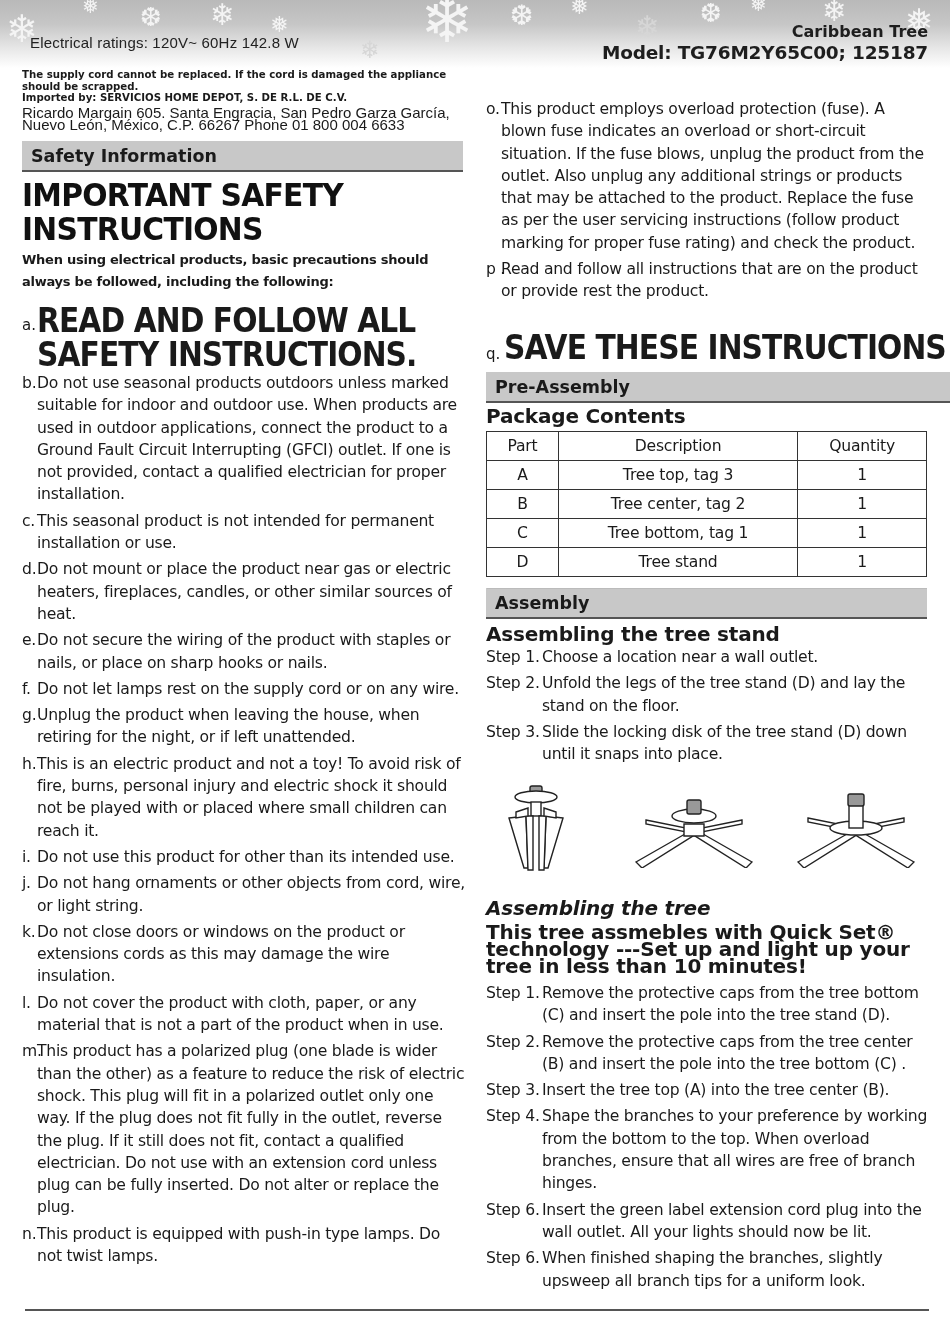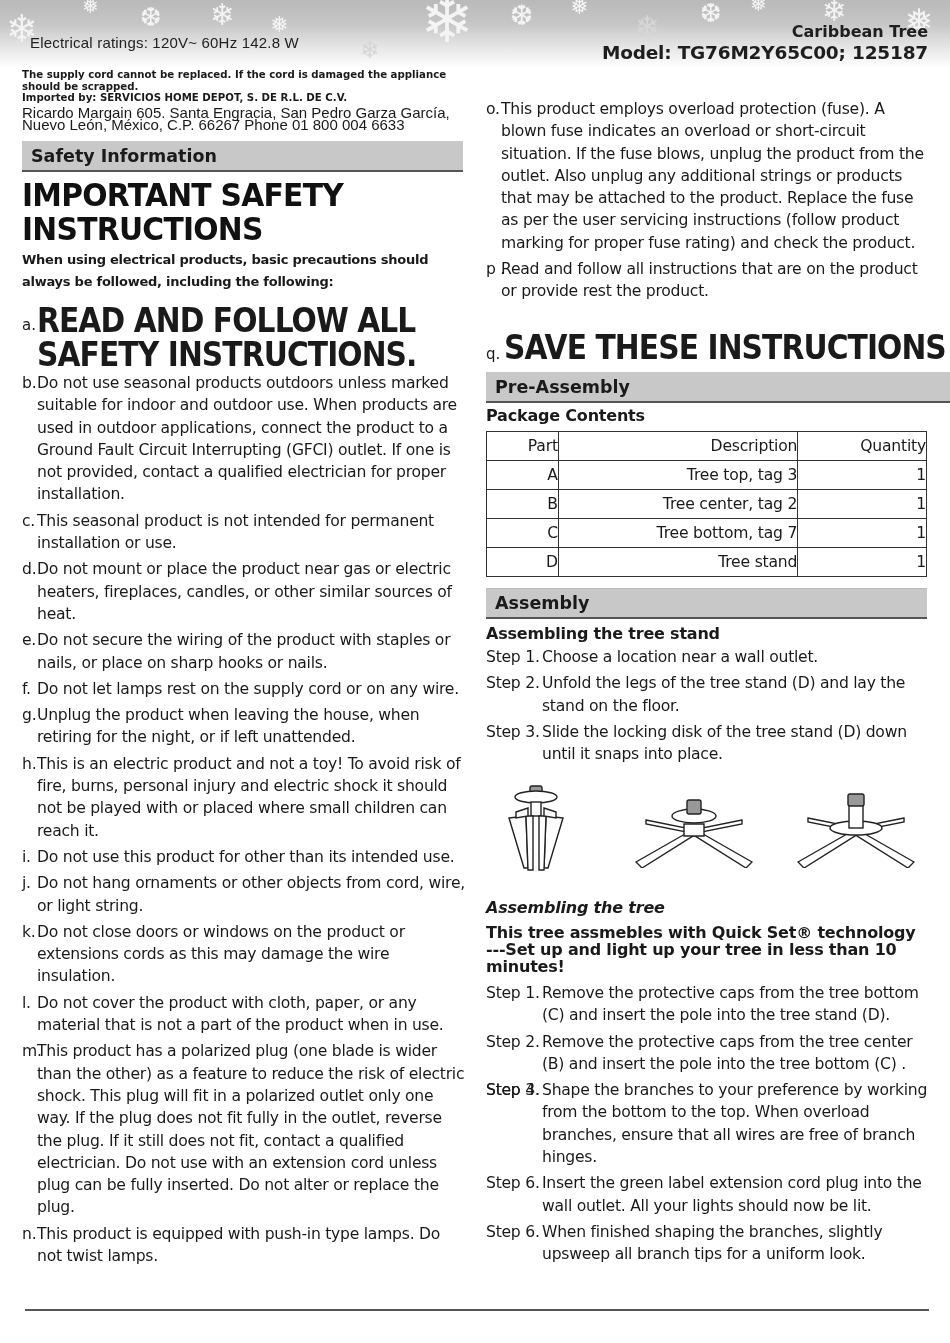--- a/index.html
+++ b/index.html
@@ -45,25 +45,25 @@
   .item .lbl { position: absolute; left: 0; top: 0; }
   .item + .item { margin-top: 4px; }
 
   .item-big { position: relative; padding-left: 15px; }
   .item-big .lbl { position: absolute; left: 0; bottom: 2px; font-size: 15px; }
   .item-big .txt {
     font-weight: bold; font-size: 33px; line-height: 34px; letter-spacing: -1px; display: inline-block;
     transform: scaleX(0.9); transform-origin: left; white-space: nowrap;
   }
 
-  .sub-head { font-weight: bold; font-size: 16px; line-height: 20px; letter-spacing: -0.2px; }
+  .sub-head { font-weight: bold; font-size: 20px; line-height: 20px; letter-spacing: -0.2px; }
 
   table.contents { border-collapse: collapse; width: 441px; font-size: 15.6px; letter-spacing: -0.2px; }
   table.contents th, table.contents td {
-    border: 1.5px solid #333; text-align: right; height: 29px; font-weight: normal; padding: 0; margin-left: 32px;
+    border: 1.5px solid #333; text-align: center; height: 29px; font-weight: normal; padding: 0; margin-left: 32px;
   }
 
   .step { position: relative; padding-left: 56px; font-size: 15.6px; line-height: 22.3px; letter-spacing: -0.25px; }
   .step .lbl { position: absolute; left: 0; top: 0; }
   .step + .step { margin-top: 4px; }
 
   .rule { position: absolute; height: 2px; background: #555; }
   .fig { position: absolute; }
 </style>
 </head>
@@ -170,21 +170,21 @@
           <td>Tree top, tag 3</td>
           <td>1</td>
         </tr>
         <tr>
           <td>B</td>
           <td>Tree center, tag 2</td>
           <td>1</td>
         </tr>
         <tr>
           <td>C</td>
-          <td>Tree bottom, tag 7</td>
+          <td>Tree bottom, tag 1</td>
           <td>1</td>
         </tr>
         <tr>
           <td>D</td>
           <td>Tree stand</td>
           <td>1</td>
         </tr>
       </tbody>
     </table>
   </div>
@@ -237,20 +237,20 @@
       </g>
     </svg>
   </div>
 
   <div class="sub-head" style="position:absolute;top:898px;font-style:italic;">Assembling the tree</div>
   <div class="sub-head" style="position:absolute;top:924px;width:440px;line-height:17px;">This tree  assmebles with Quick Set® technology ---Set up and light up your tree in less than 10 minutes!</div>
 
   <div style="position:absolute;top:982px;width:450px;">
     <div class="step"><span class="lbl">Step 1.</span><span>Remove the protective caps from the tree bottom (C) and insert the pole into the tree  stand (D).</span></div>
     <div class="step"><span class="lbl">Step 2.</span><span>Remove the protective caps from the tree center (B) and insert the pole into the tree bottom (C) .</span></div>
-    <div class="step"><span class="lbl">Step 3.</span></div>
+    <div class="step"><span class="lbl">Step 3.</span><span>Insert the tree top (A) into the tree center (B).</span></div>
     <div class="step"><span class="lbl">Step 4.</span><span>Shape the branches to your preference by working from the bottom to the top. When overload branches, ensure that all wires are free of branch hinges.</span></div>
     <div class="step"><span class="lbl">Step 6.</span><span>Insert the green label extension cord plug into the wall outlet. All your lights should now be lit.</span></div>
     <div class="step"><span class="lbl">Step 6.</span><span>When finished shaping the branches, slightly upsweep all branch tips for a uniform look.</span></div>
   </div>
 </div>
 <div class="rule" style="left:487px;top:588px;width:440px;background:#bbb;height:1px;"></div>
 <div class="rule" style="left:475px;top:1309px;width:454px;"></div>
 
 </body></html>

